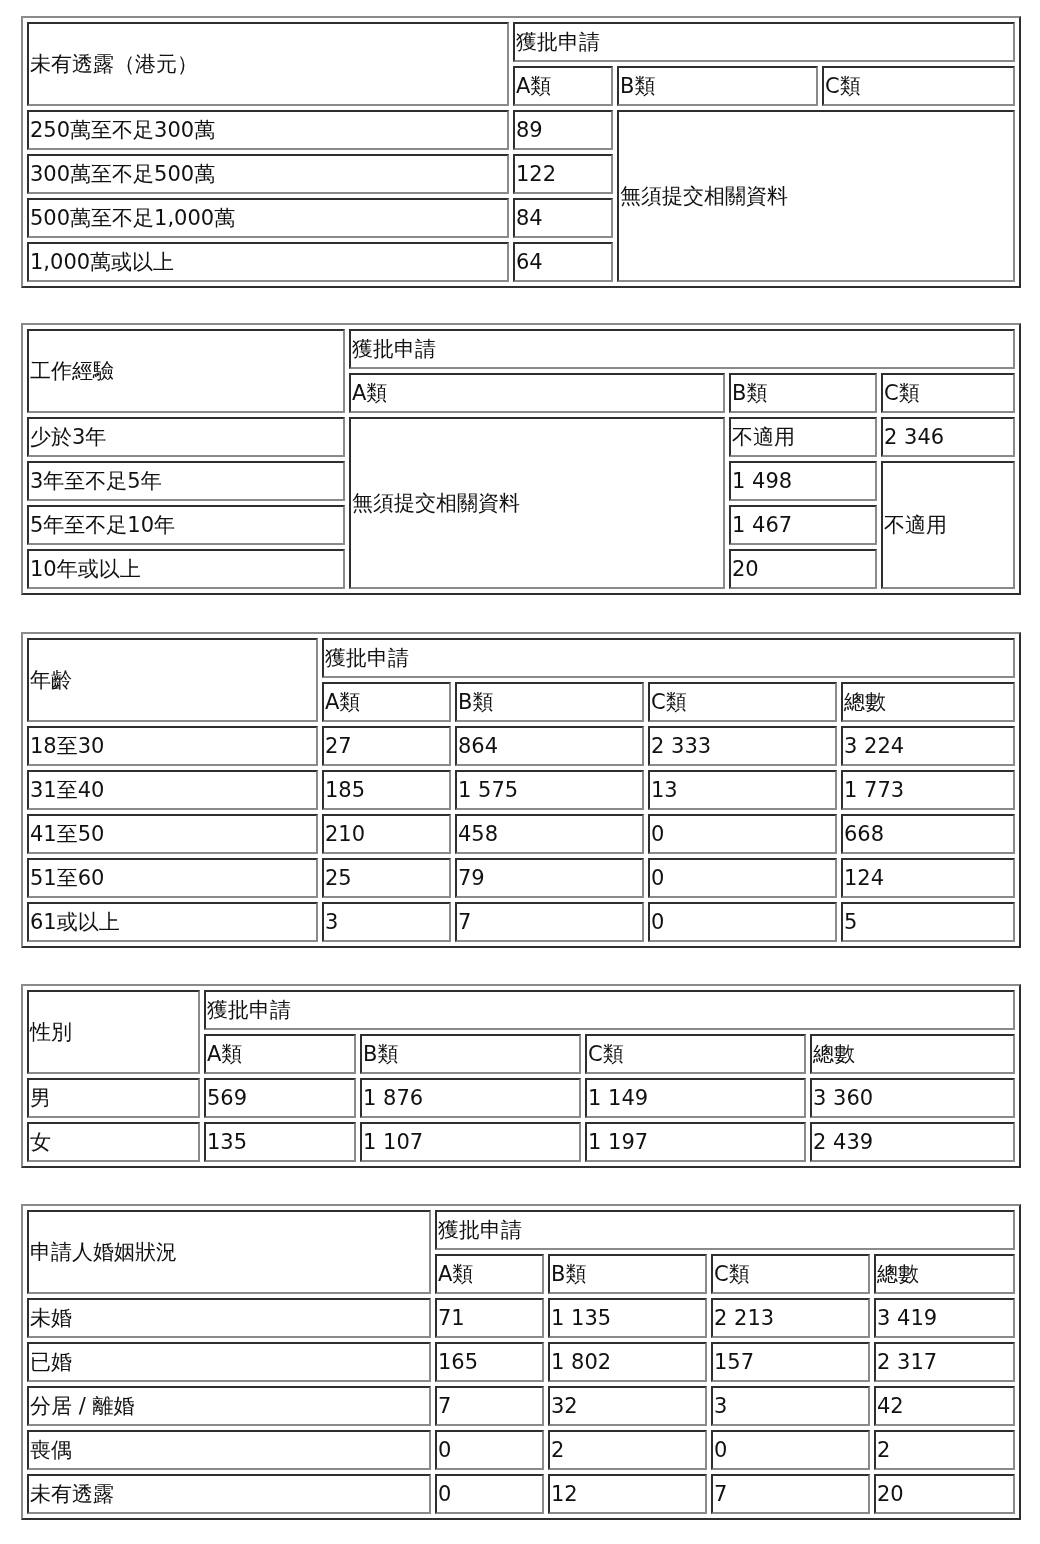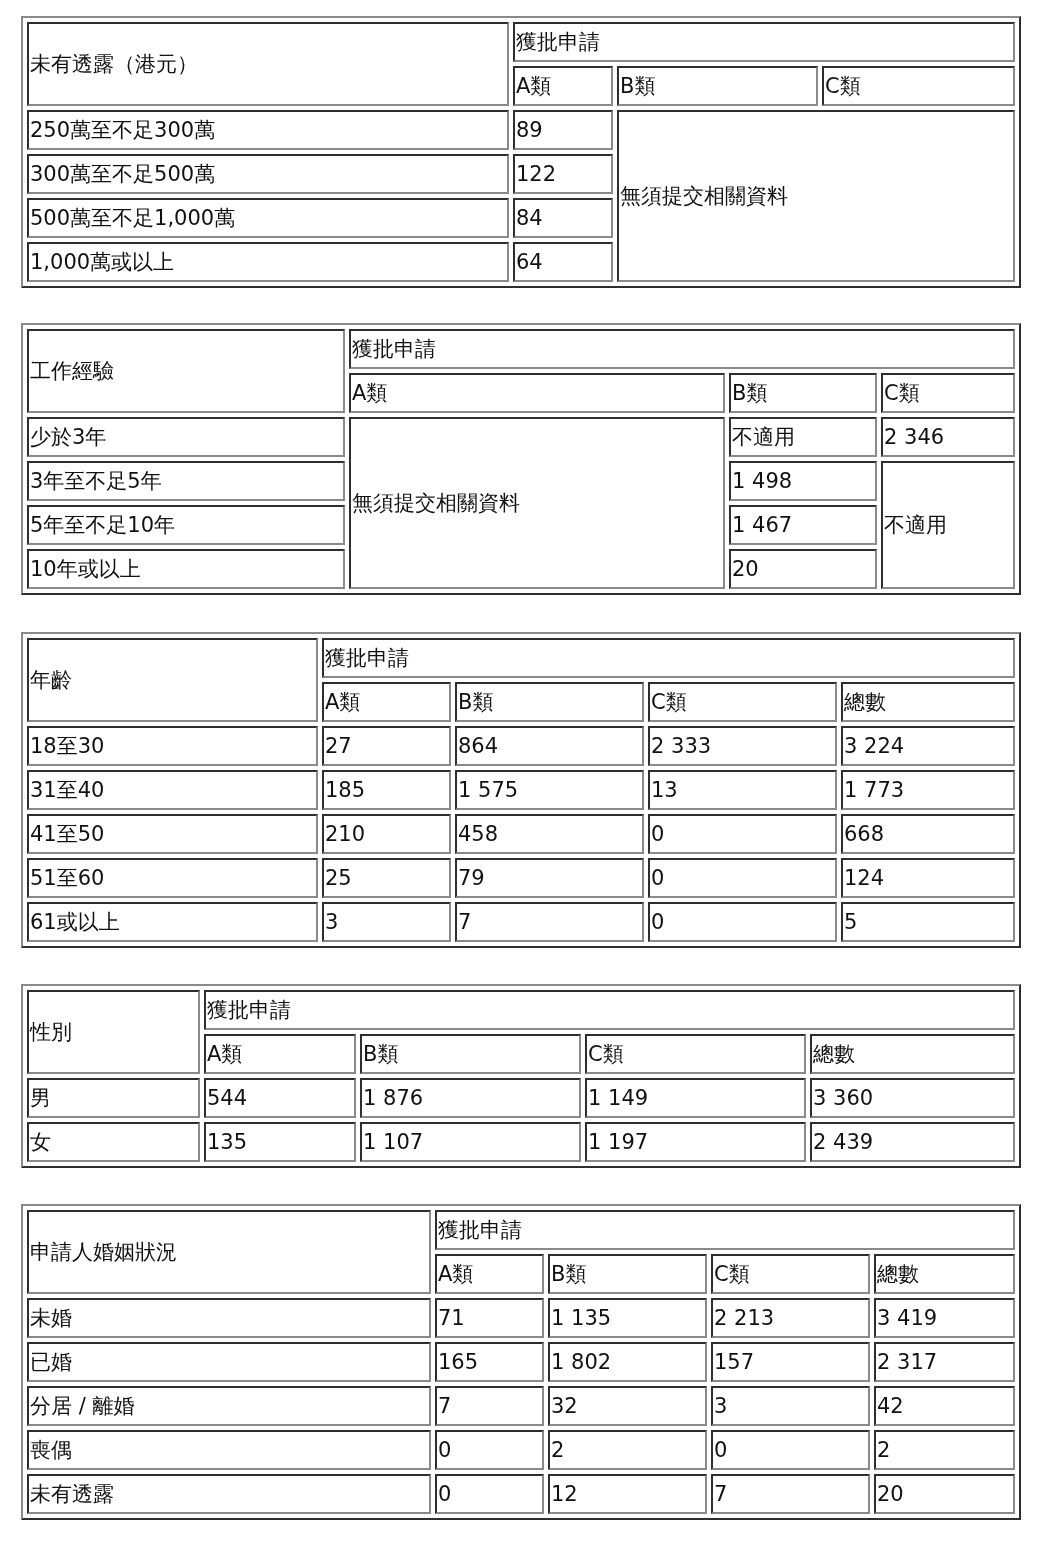--- a/index.html
+++ b/index.html
@@ -192,21 +192,21 @@
     <td colspan="4">獲批申請</td>
   </tr>
   <tr>
     <td>A類</td>
     <td>B類</td>
     <td>C類</td>
     <td>總數</td>
   </tr>
   <tr>
     <td>男</td>
-    <td>544</td>
+    <td>569</td>
     <td>1 876</td>
     <td>1 149</td>
     <td>3 360</td>
   </tr>
   <tr>
     <td>女</td>
     <td>135</td>
     <td>1 107</td>
     <td>1 197</td>
     <td>2 439</td>

